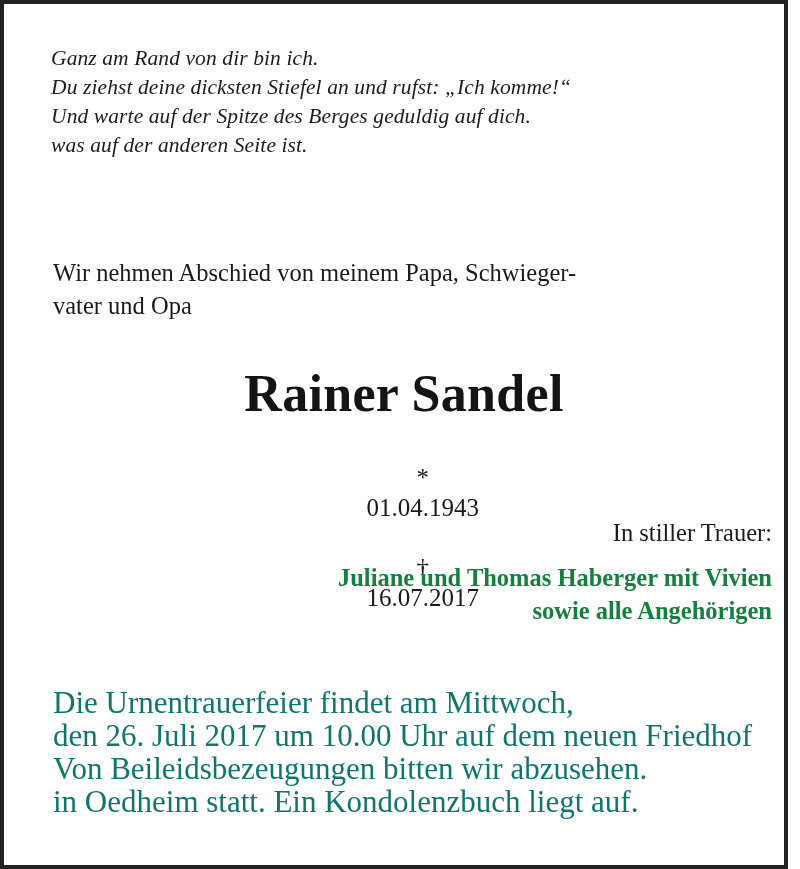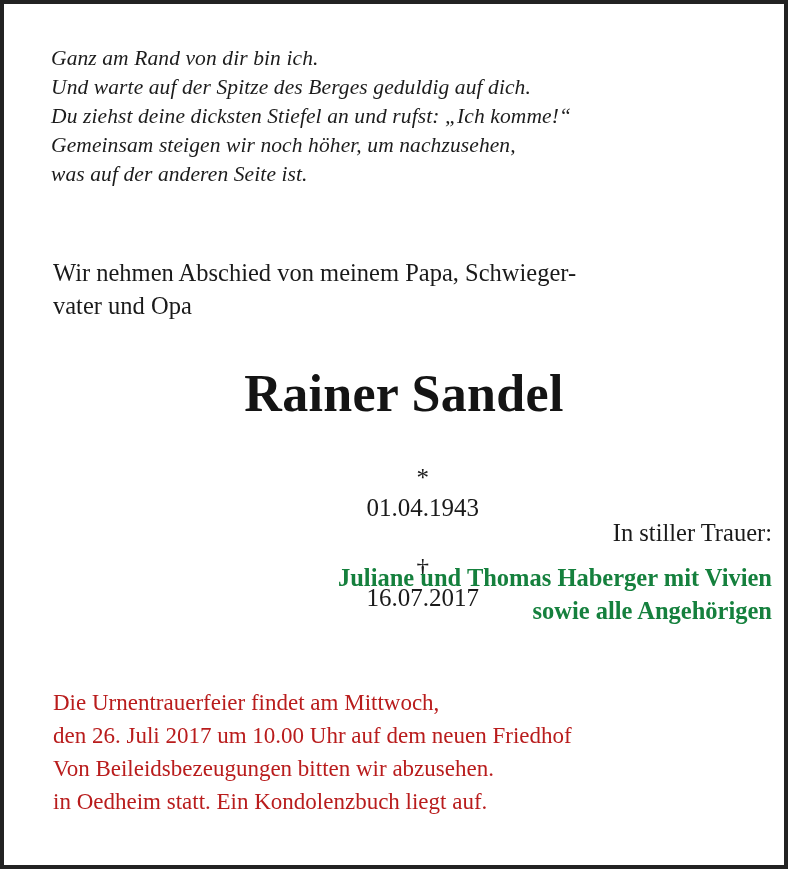--- a/index.html
+++ b/index.html
@@ -105,36 +105,35 @@
   }
 
   
   .details {
     position: absolute;
     left: 49px;
     top: 682px;
     width: 720px;
   }
   .details-line {
-    font-size: 23px;
+    font-size: 31px;
     line-height: 33px;
-    color: #b91c1c;
+    color: #0f766e;
     white-space: pre;
   }
 </style>
 </head>
 <body>
 
 <div class="notice">
 
   <div class="verse">
     <div class="verse-line">Ganz am Rand von dir bin ich.</div>
+    <div class="verse-line">Du ziehst deine dicksten Stiefel an und rufst: „Ich komme!“</div>
     <div class="verse-line">Und warte auf der Spitze des Berges geduldig auf dich.</div>
-    <div class="verse-line">Du ziehst deine dicksten Stiefel an und rufst: „Ich komme!“</div>
-    <div class="verse-line">Gemeinsam steigen wir noch höher, um nachzusehen,</div>
     <div class="verse-line">was auf der anderen Seite ist.</div>
   </div>
 
   <div class="intro">
     <div class="intro-line">Wir nehmen Abschied von meinem Papa, Schwieger-</div>
     <div class="intro-line">vater und Opa</div>
   </div>
 
   <div class="deceased">
     <div class="deceased-name">Rainer Sandel</div>

